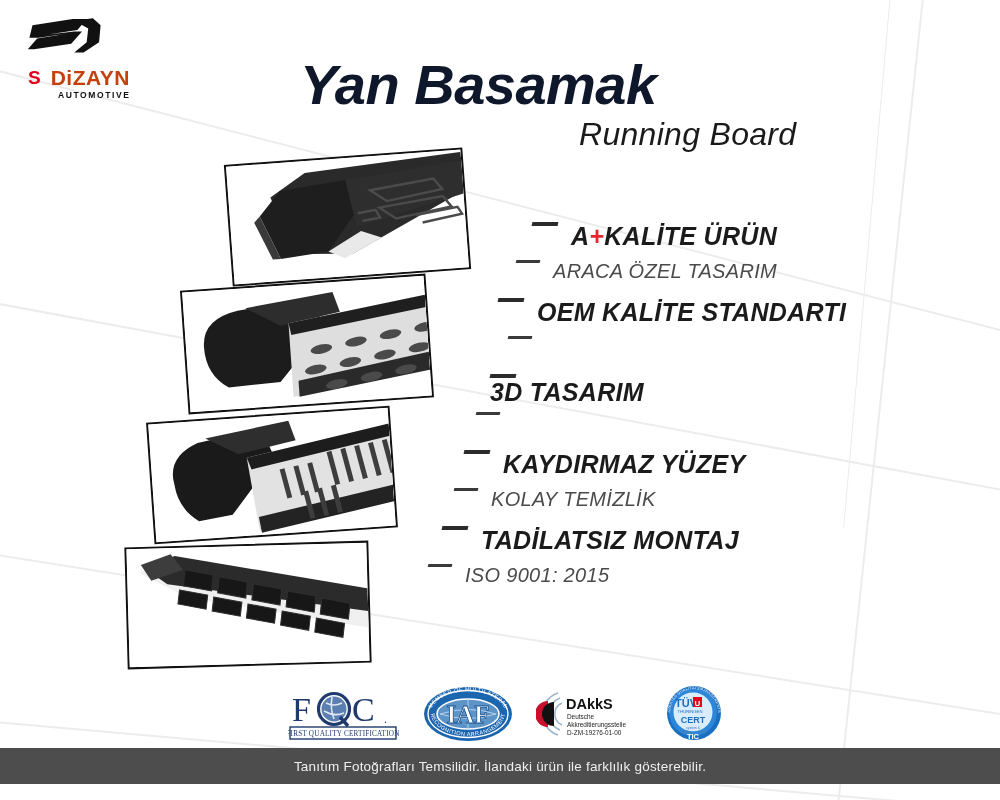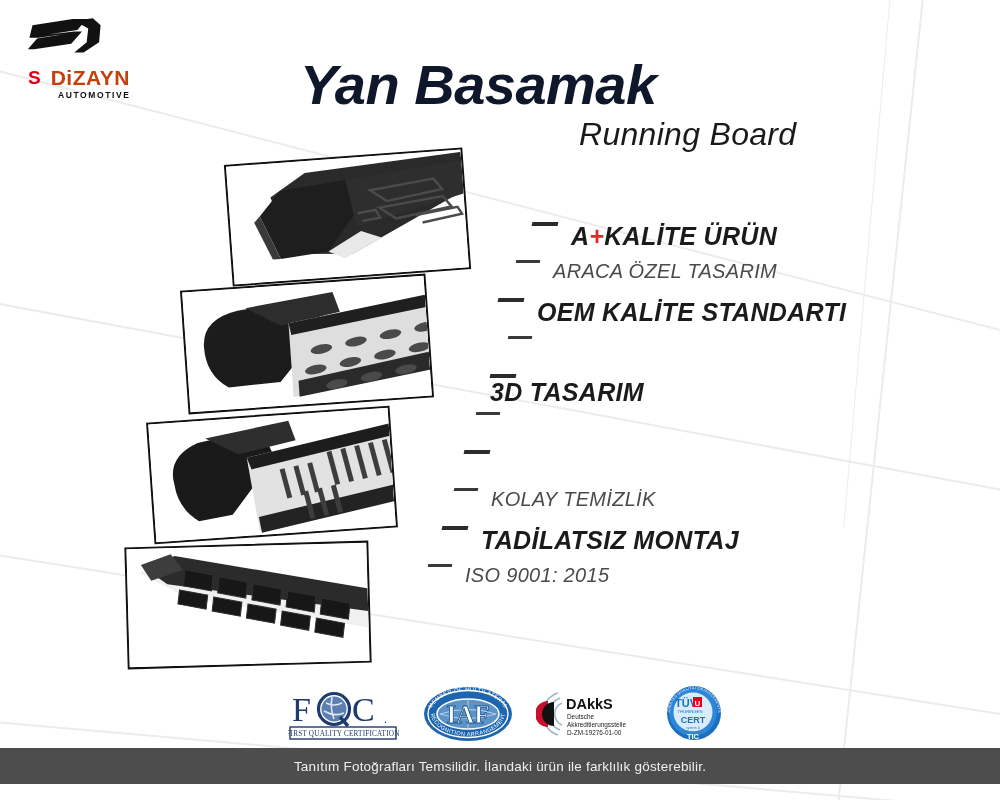--- a/index.html
+++ b/index.html
@@ -230,20 +230,21 @@
       </div>
       <div class="feat bold" style="padding-left: 70px; flex-direction: column;">
         <span class="dash"></span>
         <span class="txt">3D TASARIM</span>
       </div>
       <div class="feat reg" style="padding-left: 56px;">
         <span class="dash"></span>
       </div>
       <div class="feat bold" style="padding-left: 44px;">
         <span class="dash"></span>
+        <span class="txt">KAYDIRMAZ YÜZEY</span>
       </div>
       <div class="feat reg" style="padding-left: 34px;">
         <span class="dash"></span>
         <span class="txt">KOLAY TEMİZLİK</span>
       </div>
       <div class="feat bold" style="padding-left: 22px;">
         <span class="dash"></span>
         <span class="txt">TADİLATSIZ MONTAJ</span>
       </div>
       <div class="feat reg" style="padding-left: 8px;">

